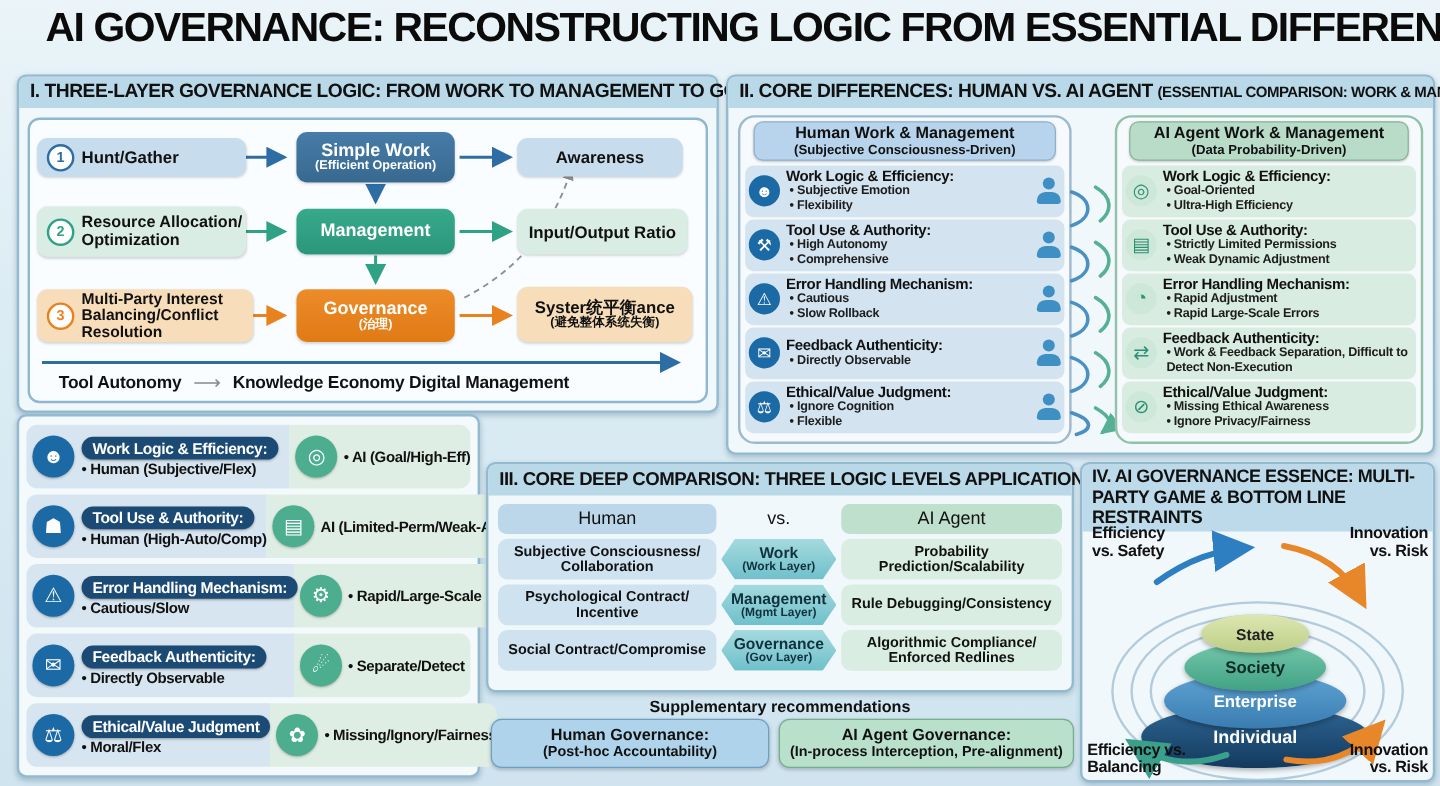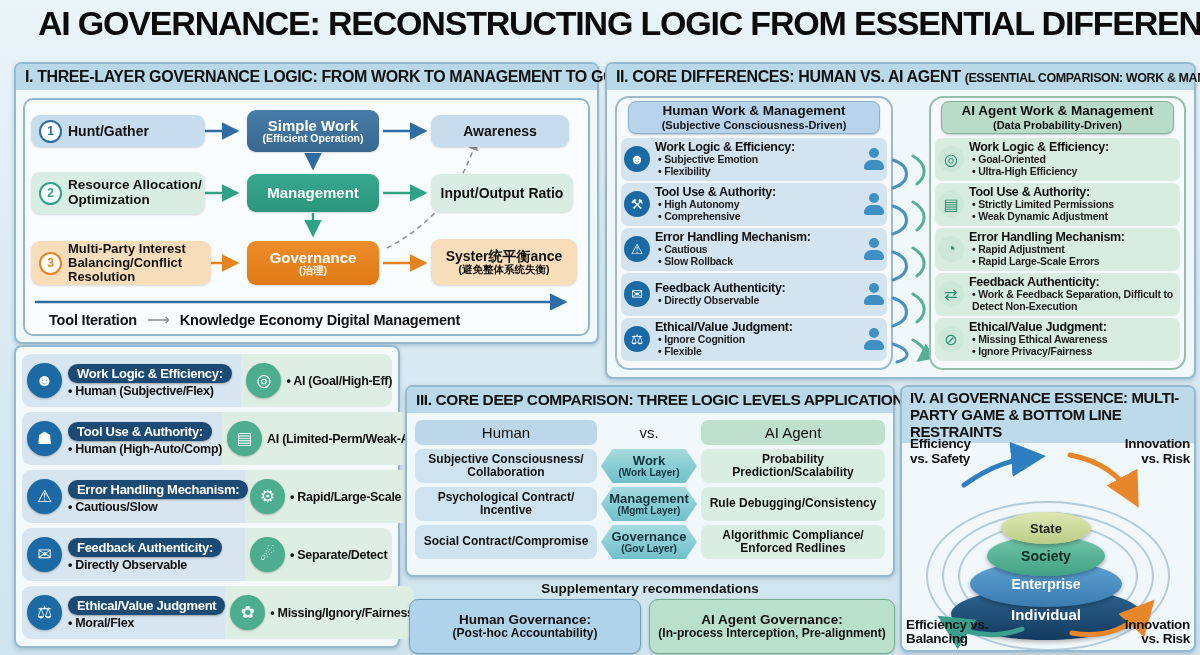--- a/index.html
+++ b/index.html
@@ -85,21 +85,21 @@
         border-radius:7px;height:25px}
   .p3hc.hu{background:#bcd7ea}.p3hc.vs{background:transparent}.p3hc.ai{background:#bfe0cd}
   .p3cell{display:flex;align-items:center;justify-content:center;text-align:center;font-size:12px;
         font-weight:bold;border-radius:8px;line-height:1.1;min-height:34px;padding:2px 4px;box-sizing:border-box}
   .p3cell.hu{background:#cfe2ef}.p3cell.ai{background:#d9ede2}
   .p3layer{display:flex;flex-direction:column;align-items:center;justify-content:center;line-height:1.05;
         background:linear-gradient(180deg,#a5dade,#6fc0cb);color:#10323e;font-weight:bold;font-size:13px;
         clip-path:polygon(12% 0,88% 0,100% 50%,88% 100%,12% 100%,0 50%);border-radius:0;min-height:34px}
   .p3layer .sub{font-size:10px}
   .supp-title{position:absolute;top:196px;width:100%;text-align:center;font-weight:bold;font-size:13.5px}
-  .supp{position:absolute;top:214px;height:55px;border-radius:9px;display:flex;flex-direction:column;
+  .supp{position:absolute;top:214px;height:41px;border-radius:9px;display:flex;flex-direction:column;
         align-items:center;justify-content:center;font-weight:bold;line-height:1.15;box-sizing:border-box;
         box-shadow:0 1px 3px rgba(0,0,0,.2)}
   .supp.hu{left:4px;width:232px;background:#aed3ea;border:1.5px solid #6f9fc0}
   .supp.ai{left:244px;width:246px;background:#b9e0cb;border:1.5px solid #76ad8e}
   .supp .l1{font-size:13.5px}.supp .l2{font-size:12px}
   
   #panel4{left:900px;top:385px;width:292px;height:263px}
   .p4head{background:#bcdaea;border-radius:5px 5px 0 0;padding:3px 8px;font-size:15px;font-weight:bold;
         line-height:1.12;letter-spacing:-.4px}
   .p4body{position:absolute;left:0;right:0;top:46px;bottom:0;overflow:hidden}
@@ -175,21 +175,21 @@
       <div class="box co" style="left:222px;top:141px;width:132px;height:44px;font-size:15px">
         <span>Governance</span>
         <span class="sub">(治理)</span>
       </div>
       <div class="box lo" style="left:406px;top:139px;width:146px;height:46px;font-size:14px">
         <span>Syster统平衡ance</span>
         <span class="sub">(避免整体系统失衡)</span>
       </div>
 
       <div class="p1-footer">
-        <span>Tool Iteration</span>
+        <span>Tool Autonomy</span>
         <span class="gray-arrow">⟶</span>
         <span>Knowledge Economy Digital Management</span>
       </div>
     </div>
   </section>
 
   <section class="panel" id="panel2">
     <div class="panel-head">
       <span>II. CORE DIFFERENCES: HUMAN VS. AI AGENT</span>
       <span class="suffix">(ESSENTIAL COMPARISON: WORK &amp; MANAGEMENT)</span>

